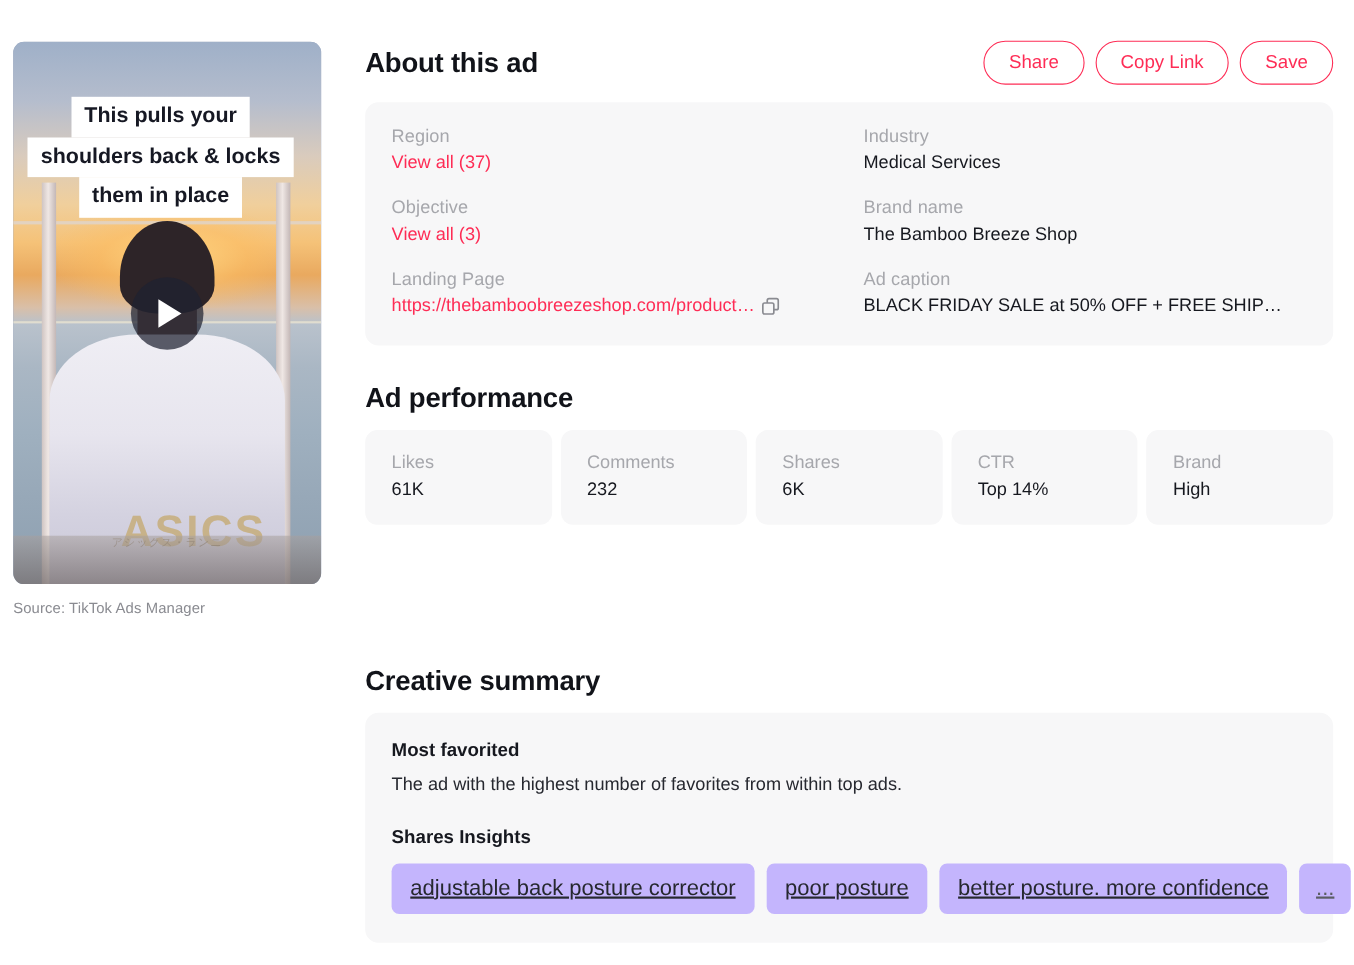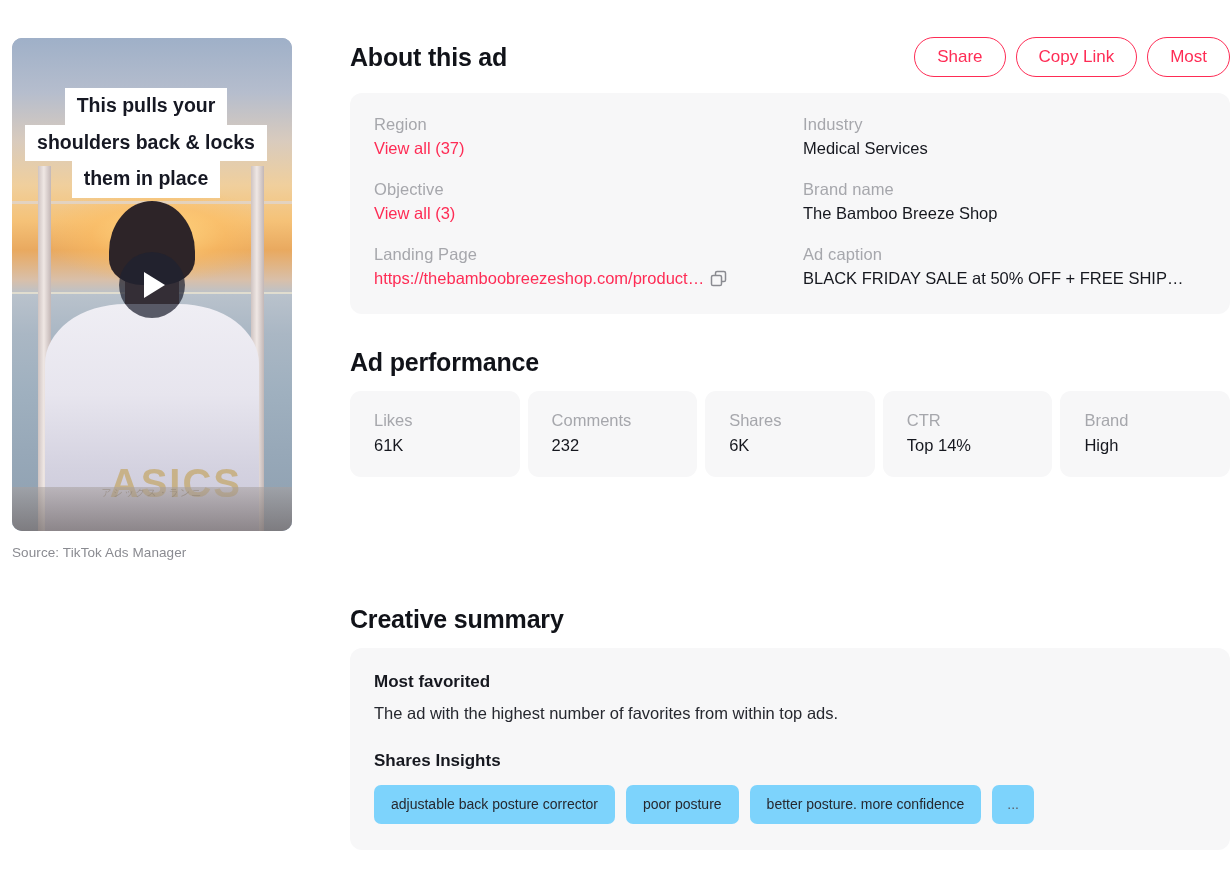--- a/index.html
+++ b/index.html
@@ -200,21 +200,21 @@
   .source-label {
     margin-top: 14px;
     font-size: 13.5px;
     color: #8a8b91;
     letter-spacing: .1px;
   }
 
   
   .right-col {
     position: absolute;
-    left: 350px;
+    left: 332px;
     top: 32px;
     width: 880px;
   }
 
   .header-row {
     display: flex;
     align-items: center;
     justify-content: space-between;
     height: 50px;
   }
@@ -329,28 +329,29 @@
     color: #26282f;
   }
   .summary-head.second { margin-top: 28px; }
   .chips {
     margin-top: 14px;
     display: flex;
     gap: 11px;
     flex-wrap: nowrap;
   }
   .chip {
-    background: #7dd3fc;
+    background: #c4b5fd;
     border-radius: 7px;
     padding: 12px 17px;
-    font-size: 14px;
+    font-size: 20px;
     color: #26282f;
     white-space: nowrap;
     cursor: pointer;
     line-height: 1.1;
+    text-decoration: underline;
   }
   .chip.more {
     padding: 12px 15px;
     color: #5b5d64;
   }
 </style>
 </head>
 <body>
 
 <div class="page">
@@ -384,21 +385,21 @@
     <div class="source-label">Source: TikTok Ads Manager</div>
   </div>
 
   <div class="right-col">
 
     <div class="header-row">
       <div class="section-title">About this ad</div>
       <div class="btn-group">
         <button class="pill-btn">Share</button>
         <button class="pill-btn">Copy Link</button>
-        <button class="pill-btn">Most</button>
+        <button class="pill-btn">Save</button>
       </div>
     </div>
 
     <div class="info-card">
       <div>
         <div class="field-label">Region</div>
         <div class="field-value link">View all (37)</div>
       </div>
       <div>
         <div class="field-label">Industry</div>

